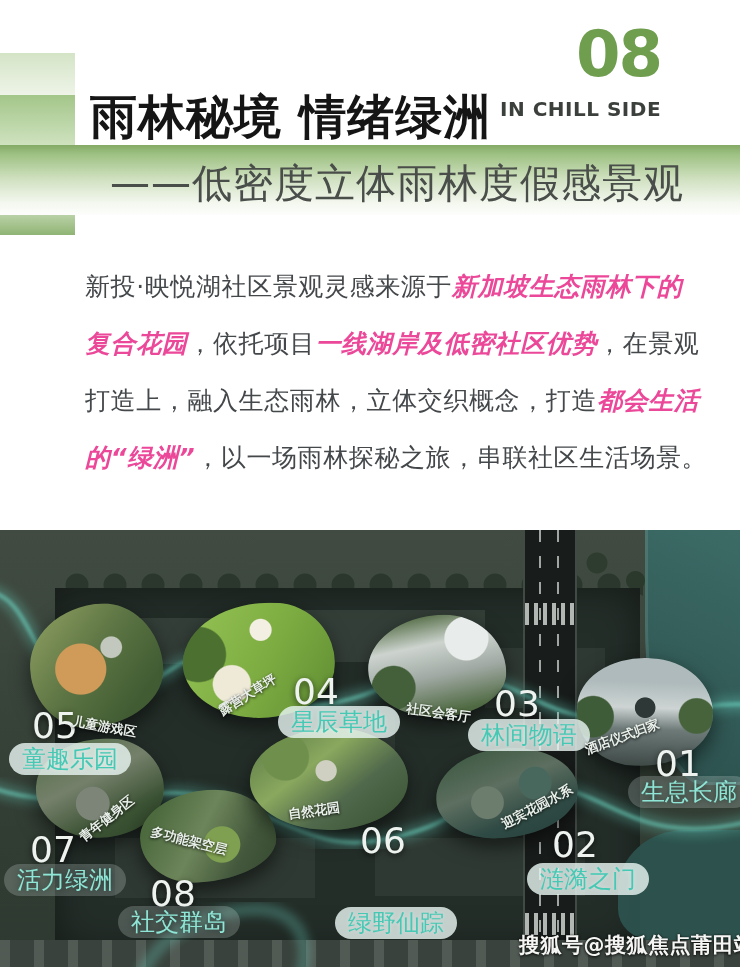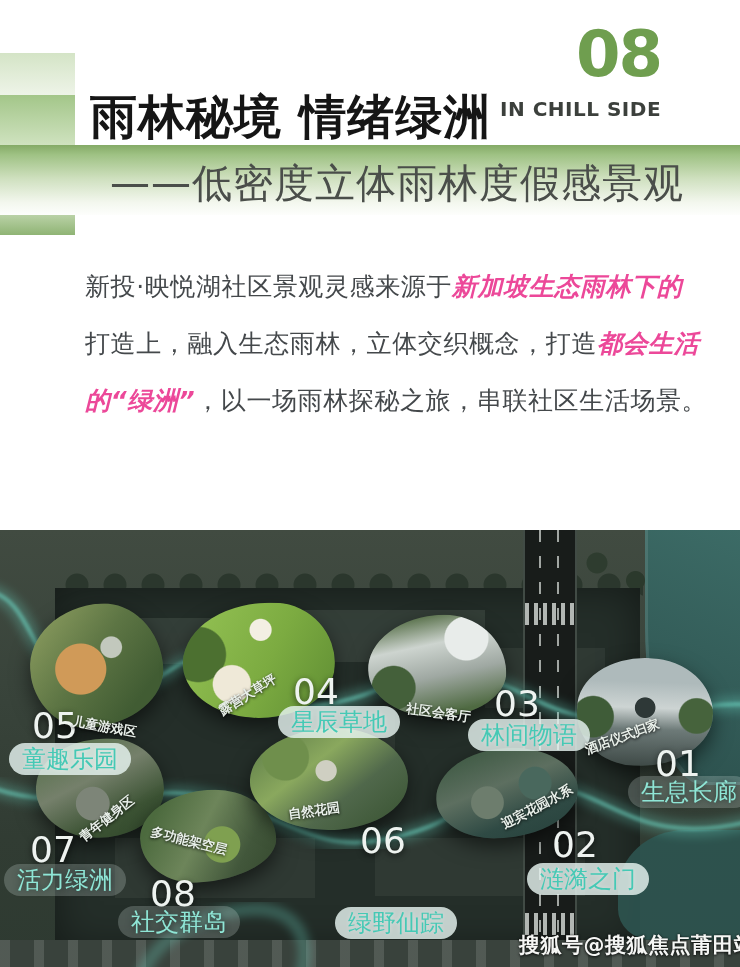--- a/index.html
+++ b/index.html
@@ -125,20 +125,21 @@
 <div class="col-seg seg-d"></div>
 
 <div class="index-number">08</div>
 <div class="index-caption">IN CHILL SIDE</div>
 <div class="page-title">雨林秘境 情绪绿洲</div>
 <div class="subtitle-stripe"></div>
 <div class="page-subtitle">——低密度立体雨林度假感景观</div>
 
 <div class="body-copy">
     <div class="body-line"><span>新投·映悦湖社区景观灵感来源于</span><span class="bold">新加坡生态雨林下的</span></div>
+    <div class="body-line"><span class="bold">复合花园</span><span>，依托项目</span><span class="bold">一线湖岸及低密社区优势</span><span>，在景观</span></div>
     <div class="body-line"><span>打造上，融入生态雨林，立体交织概念，打造</span><span class="bold">都会生活</span></div>
     <div class="body-line"><span class="bold">的“绿洲”</span><span>，以一场雨林探秘之旅，串联社区生活场景。</span></div>
   </div>
 
 <div class="map">
   <div class="tree-row"></div>
   <div class="tree-cluster"></div>
   <div class="site-plan">
     <div class="bldg" style="left:30px;top:30px;width:170px;height:46px;"></div>
     <div class="bldg" style="left:230px;top:22px;width:200px;height:52px;"></div>

